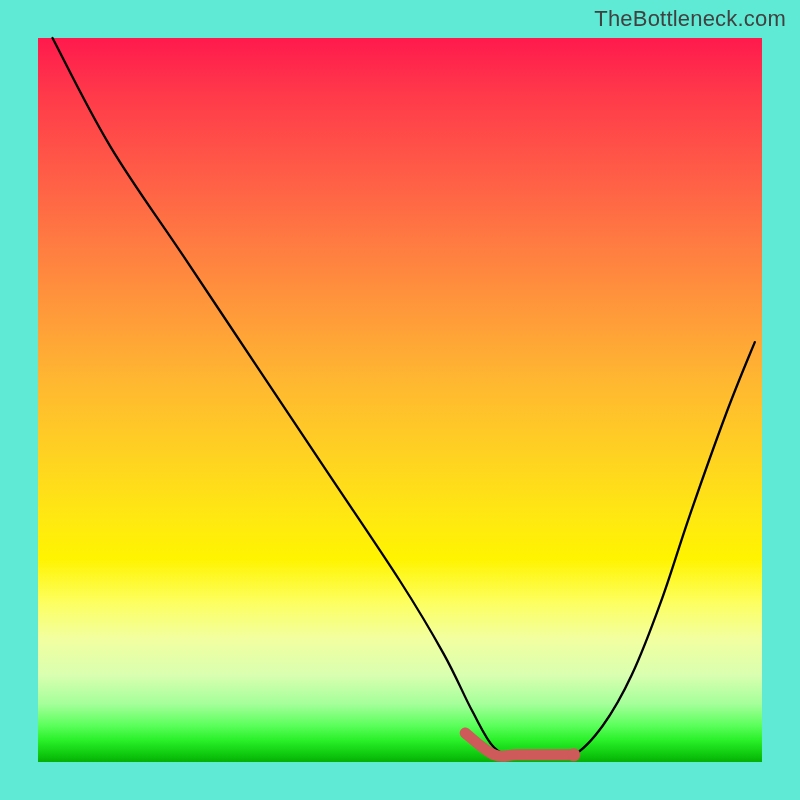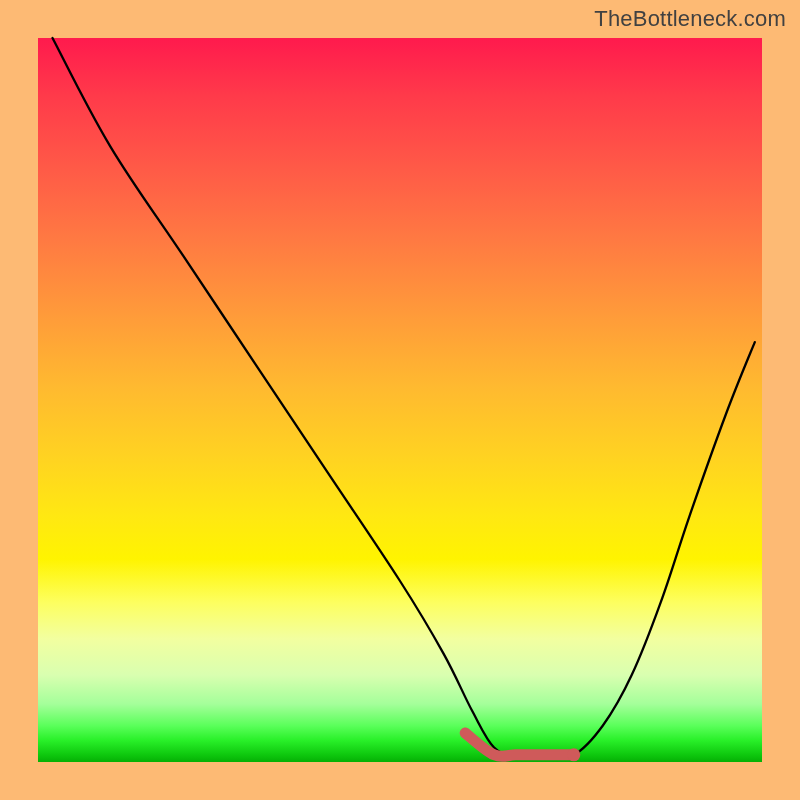--- a/index.html
+++ b/index.html
@@ -8,21 +8,21 @@
     width: 800px;
     height: 800px;
     overflow: hidden;
     background: #000;
     font-family: Arial, Helvetica, sans-serif;
   }
   .frame {
     position: relative;
     width: 800px;
     height: 800px;
-    background: #fdba74;
+    background: #5eead4;
   }
   .plot-area {
     position: absolute;
     left: 38px;
     top: 38px;
     width: 724px;
     height: 724px;
     
     background: linear-gradient(
       to bottom,

